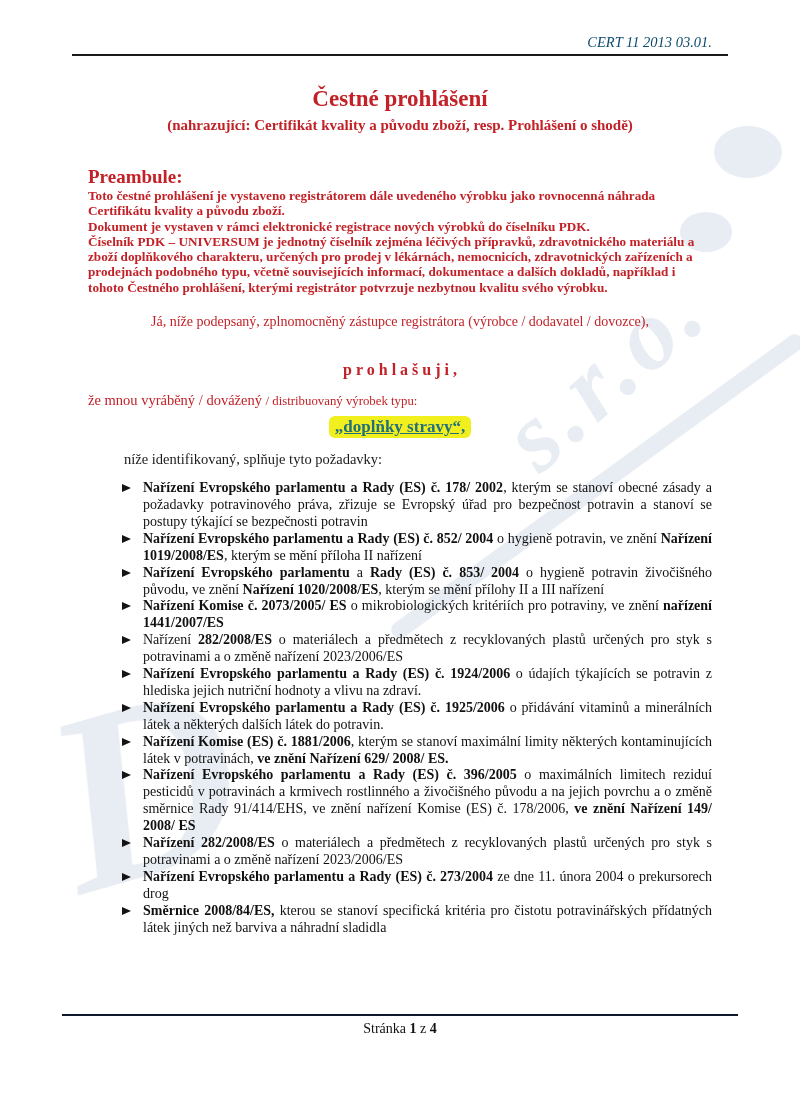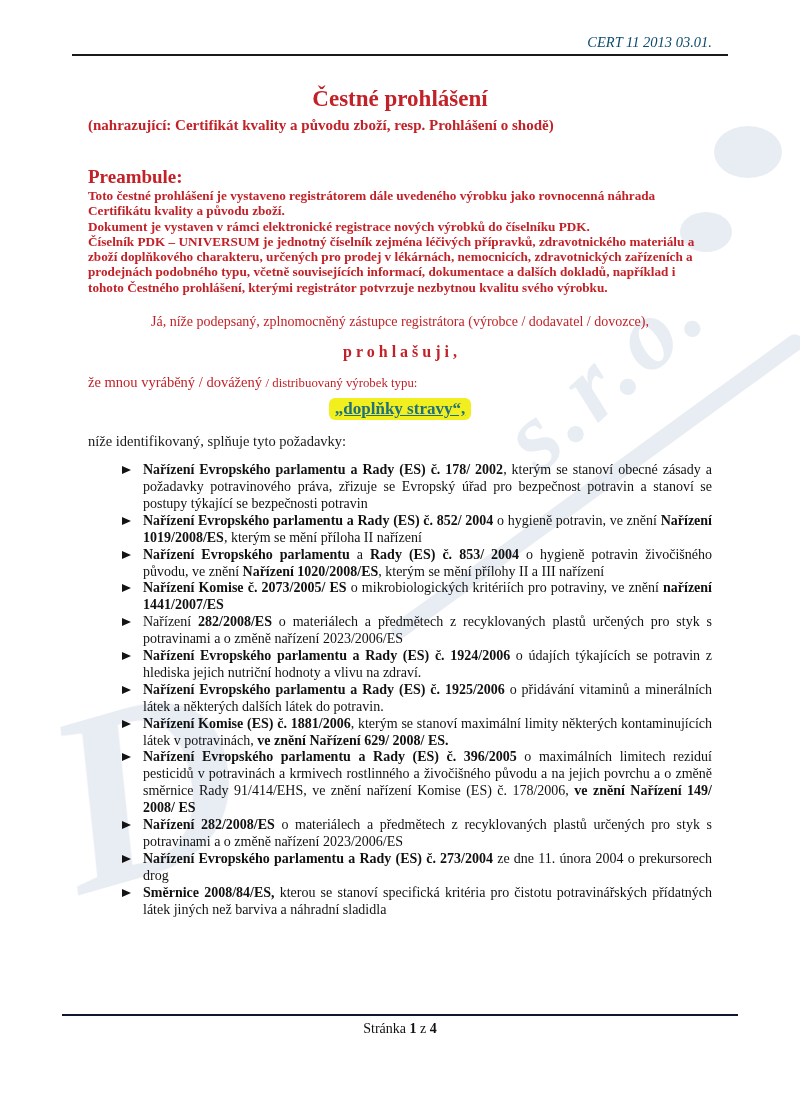--- a/index.html
+++ b/index.html
@@ -7,35 +7,35 @@
     position:relative; width:800px; height:1100px; background:#ffffff;
     font-family:"Liberation Serif", serif; color:#1a1a1a; overflow:hidden;
   }
   .wm-layer { position:absolute; inset:0; z-index:0; pointer-events:none; }
   .content { position:relative; z-index:1; padding:0 88px; }
 
   .doc-ref { padding-top:34px; text-align:right; font-style:italic; font-size:14.5px; color:#0c4a6e; }
   .header-rule { border-bottom:2px solid #1a1a1a; margin:3px -16px 0 -16px; }
 
   .title { margin-top:30px; text-align:center; font-size:23px; font-weight:bold; color:var(--red); }
-  .subtitle { margin-top:5px; font-size:15px; font-weight:bold; color:var(--red); }
+  .subtitle { margin-top:5px; text-align:center; font-size:15px; font-weight:bold; color:var(--red); }
 
   .preamble-heading { margin-top:32px; font-size:19px; font-weight:bold; color:var(--red); }
   .preamble p { margin:0; font-size:13.2px; line-height:15.3px; font-weight:bold; color:var(--red); }
 
   .decl-intro { margin-top:19px; text-align:center; font-size:14px; color:var(--red); }
-  .decl-verb { margin-top:13px; text-align:center; font-size:16px; font-weight:bold; color:var(--red); }
+  .decl-verb { margin-top:31px; text-align:center; font-size:16px; font-weight:bold; color:var(--red); }
   .product-line { margin-top:13px; font-size:14.5px; color:var(--red); }
   .product-line .rest { font-size:12.8px; }
   .product-type-line { margin-top:7px; text-align:center; }
   .product-type {
     display:inline-block; background:var(--hl-bg); color:var(--hl-fg);
     font-size:17px; font-weight:bold; text-decoration:underline; padding:1px 6px;border-radius:6px;
   }
-  .req-intro { margin-top:13px; font-size:14.5px; color:#1a1a1a; }
+  .req-intro { margin-top:13px; font-size:14.5px; color:#1a1a1a;margin-left:36px; }
 
   ul.req-list { list-style:none; margin:12px 0 0 55px; padding:0; }
   ul.req-list li {
     position:relative; text-align:justify; font-size:14px; line-height:16.9px; color:#111;
   }
   .bullet {
     position:absolute; left:-21px; top:4px; width:0; height:0;
     border-left:9px solid #141414; border-top:4.5px solid transparent; border-bottom:4.5px solid transparent;
   }
   ul.req-list b { font-weight:bold; }

